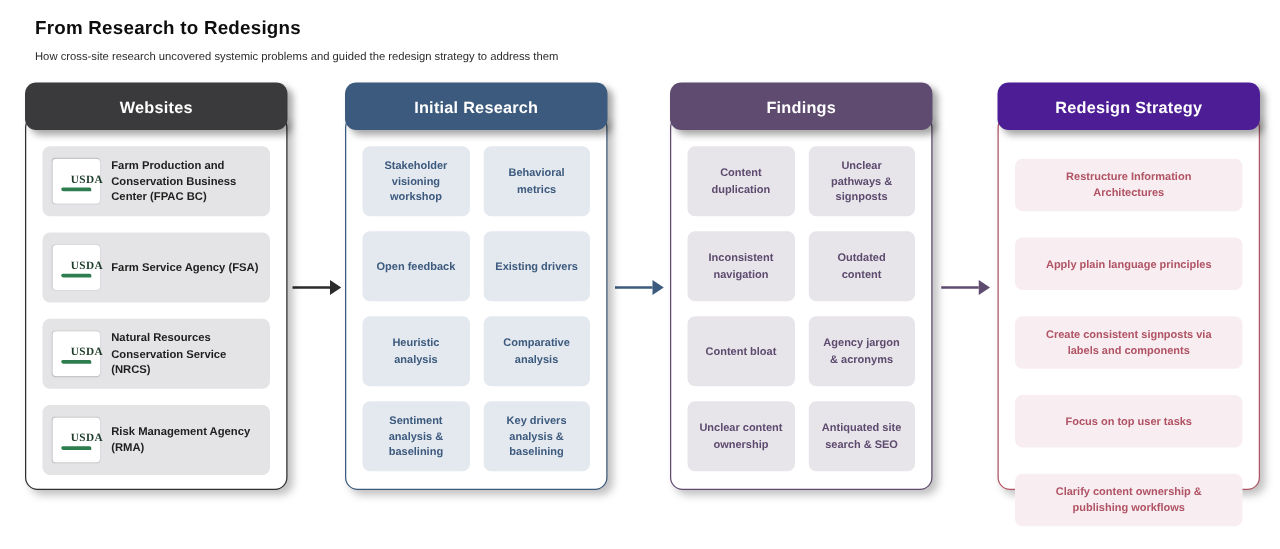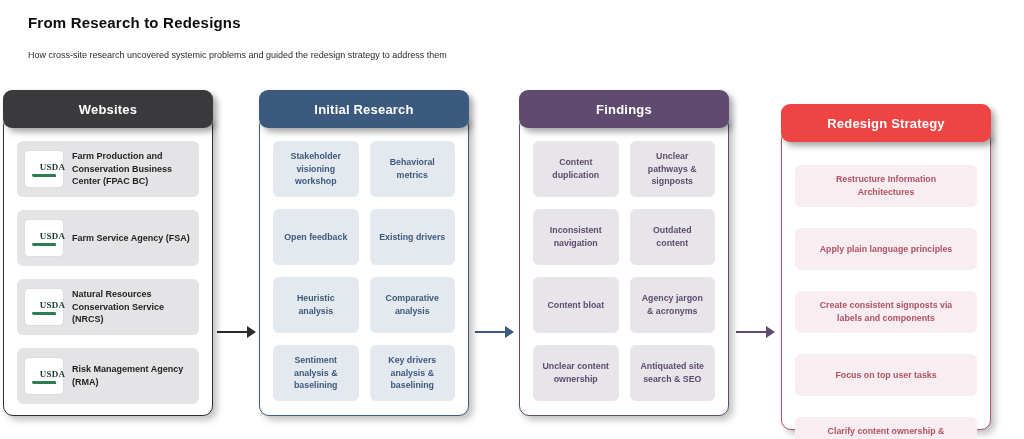--- a/index.html
+++ b/index.html
@@ -1,44 +1,44 @@
 <!DOCTYPE html>
 <html><head>
 <meta charset="utf-8">
 <style>
   * { margin: 0; padding: 0; box-sizing: border-box; }
   html, body { width: 1024px; height: 439px; background: #ffffff; overflow: hidden; }
   body { font-family: "Liberation Sans", sans-serif; }
 
   .page-header { padding: 14px 0 0 28px; }
   .page-title { font-size: 15px; font-weight: 700; color: #0d0d0d; letter-spacing: .2px; }
-  .page-subtitle { font-size: 9px; color: #2b2b2b; margin-top: 19px; }
+  .page-subtitle { font-size: 9px; color: #2b2b2b; margin-top: 9px; }
 
-  .flow { display: flex; align-items: center; padding: 16px 10px 0 3px; }
+  .flow { display: flex; align-items: flex-start; padding: 16px 10px 0 20px; }
 
   .panel { width: 210px; display: flex; flex-direction: column; position: relative; flex: none; }
   .panel-header {
     height: 38px; border-radius: 9px; display: flex; align-items: center; justify-content: center;
     color: #ffffff; font-weight: 700; font-size: 13px; letter-spacing: .2px;
     position: relative; z-index: 2; box-shadow: 4px 4px 6px rgba(0,0,0,0.35);
   }
   .panel-body {
     background: #ffffff; border-radius: 10px; margin-top: -12px; height: 300px;
     position: relative; z-index: 1; box-shadow: 4px 4px 7px rgba(0,0,0,0.25);
     padding: 24px 13px 12px 13px;
   }
 
   
   .websites .panel-header { background: #3a3a3c; }
   .websites .panel-body   { border: 1.5px solid #2f2f31; }
   .research .panel-header { background: #3c5a7d; }
   .research .panel-body   { border: 1.5px solid #3c5a7d; }
   .findings .panel-header { background: #5f4b70; }
   .findings .panel-body   { border: 1.5px solid #5f4b70; }
-  .strategy .panel-header { background: #ef4444; margin-top: 28px; }
+  .strategy .panel-header { background: #4c1d95; }
   .strategy .panel-body   { border: 1.5px solid #b05365; }
 
   
   .site-list { display: flex; flex-direction: column; gap: 13px; }
   .site-card {
     background: #e4e4e6; border-radius: 6px; height: 56px; display: flex; align-items: center;
     gap: 9px; padding: 6px 8px;
   }
   .usda-logo {
     width: 38px; height: 36px; background: #ffffff; border-radius: 3px; flex: none;

